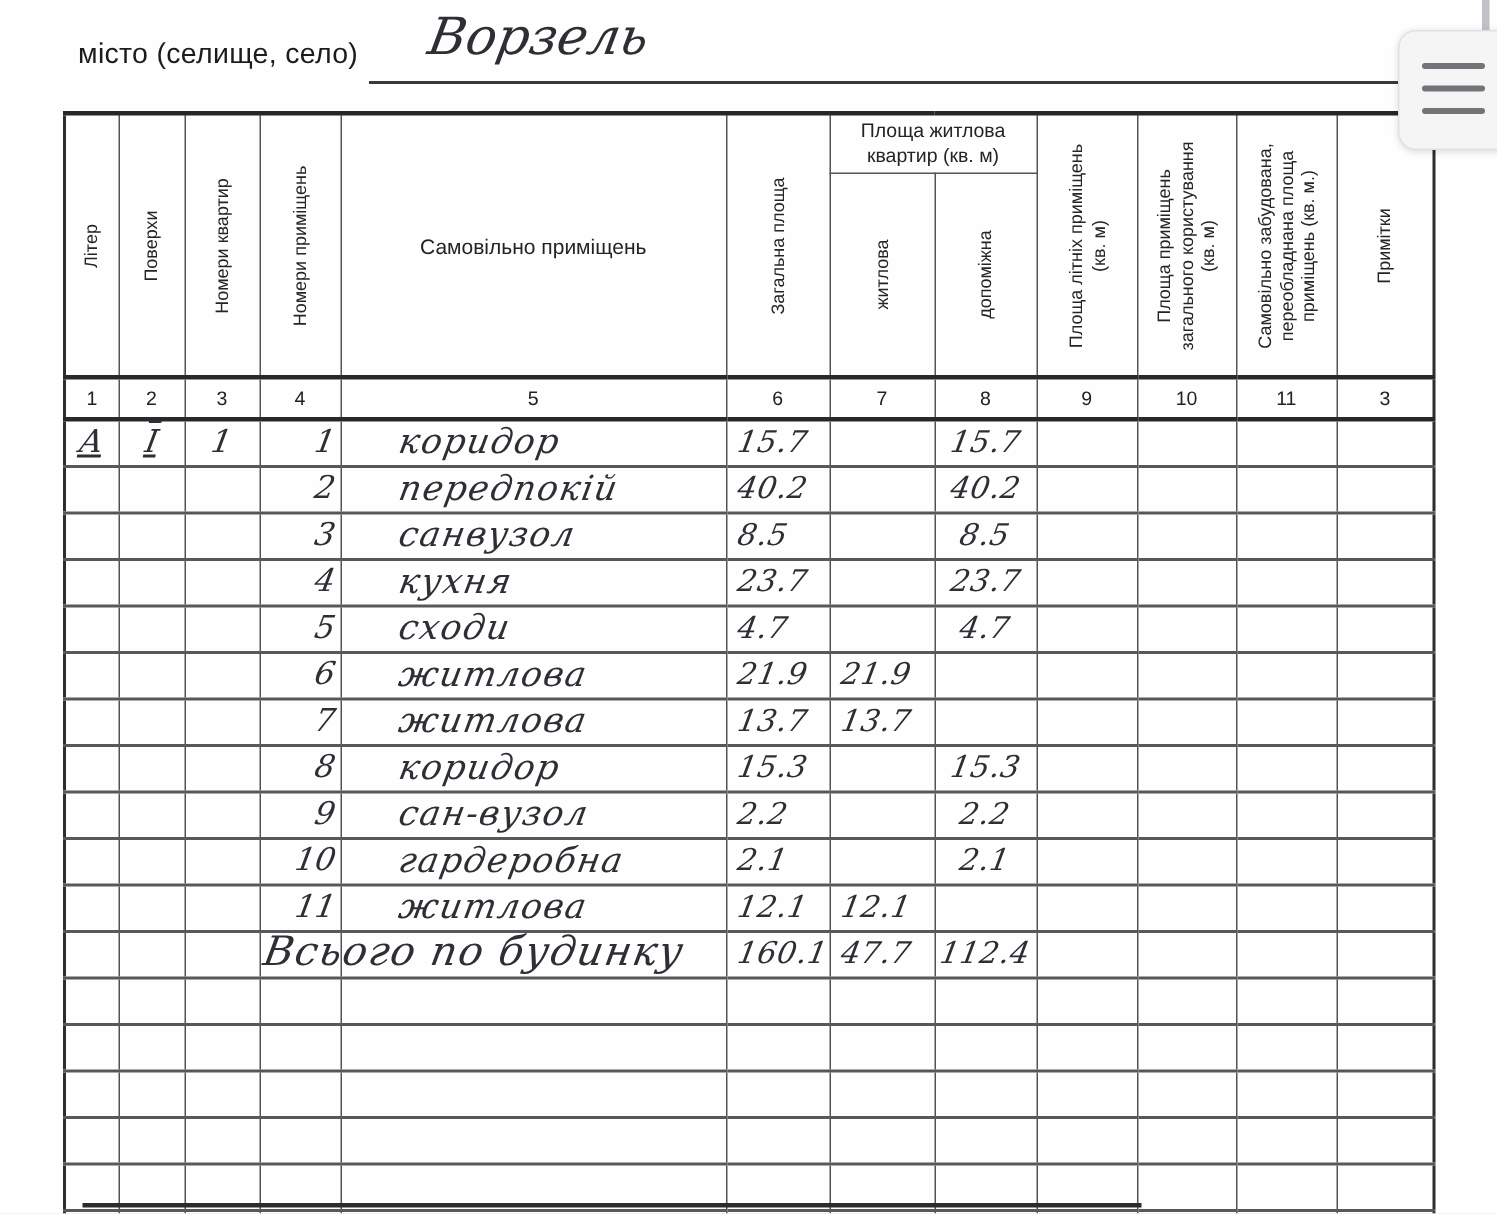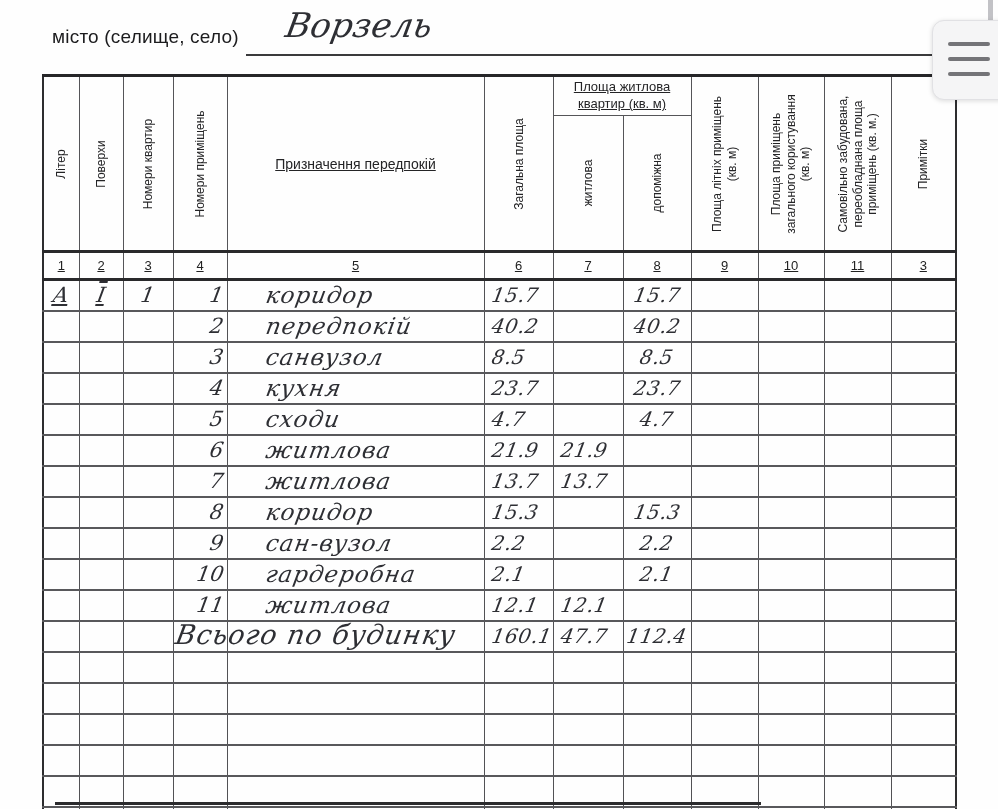--- a/index.html
+++ b/index.html
@@ -24,21 +24,21 @@
   .hw-num     { font-size:20px; letter-spacing:.5px; }
   .hw-total   { font-size:27px; letter-spacing:1px; white-space:nowrap; }
   .u     { text-decoration:underline; }
   .roman { text-decoration:overline underline; }
 
   
   .tbl-wrap { position:absolute; left:42px; top:74px; }
   table { border-collapse:collapse; table-layout:fixed; width:913px; background:transparent; }
   th, td { border:1px solid #555558; padding:0; font-weight:normal; overflow:visible; }
   table { border:2px solid #2d2d2f; border-top:3px solid #262628; }
-  thead th { color:#242426;text-decoration:underline; }
+  thead th { color:#242426; }
   .rot-cell { position:relative; }
   .rot {
     position:absolute; left:50%; top:50%;
     transform:translate(-50%,-50%) rotate(-90deg);
     text-align:center; font-size:12px; line-height:1.22; color:#242426;
   }
   .rot.full { width:158px; }
   .rot.sub  { width:124px; }
   .h-group  { height:38px; font-size:13px; line-height:1.3; text-align:center; vertical-align:middle; }
   .h-sub-row th { height:134px; }
@@ -100,21 +100,21 @@
             </th>
           <th rowspan="2" class="rot-cell">
               <div class="rot full">Поверхи</div>
             </th>
           <th rowspan="2" class="rot-cell">
               <div class="rot full">Номери квартир</div>
             </th>
           <th rowspan="2" class="rot-cell">
               <div class="rot full">Номери приміщень</div>
             </th>
-          <th rowspan="2" class="h-flat"><span>Призначення передпокій</span></th>
+          <th rowspan="2" class="h-flat"><span>Самовільно приміщень</span></th>
           <th rowspan="2" class="rot-cell">
               <div class="rot full">Загальна площа</div>
             </th>
           <th colspan="2" class="h-group"><span>Площа житлова квартир (кв. м)</span></th>
           <th rowspan="2" class="rot-cell">
               <div class="rot full">Площа літніх приміщень (кв. м)</div>
             </th>
           <th rowspan="2" class="rot-cell">
               <div class="rot full">Площа приміщень загального  користування (кв. м)</div>
             </th>

